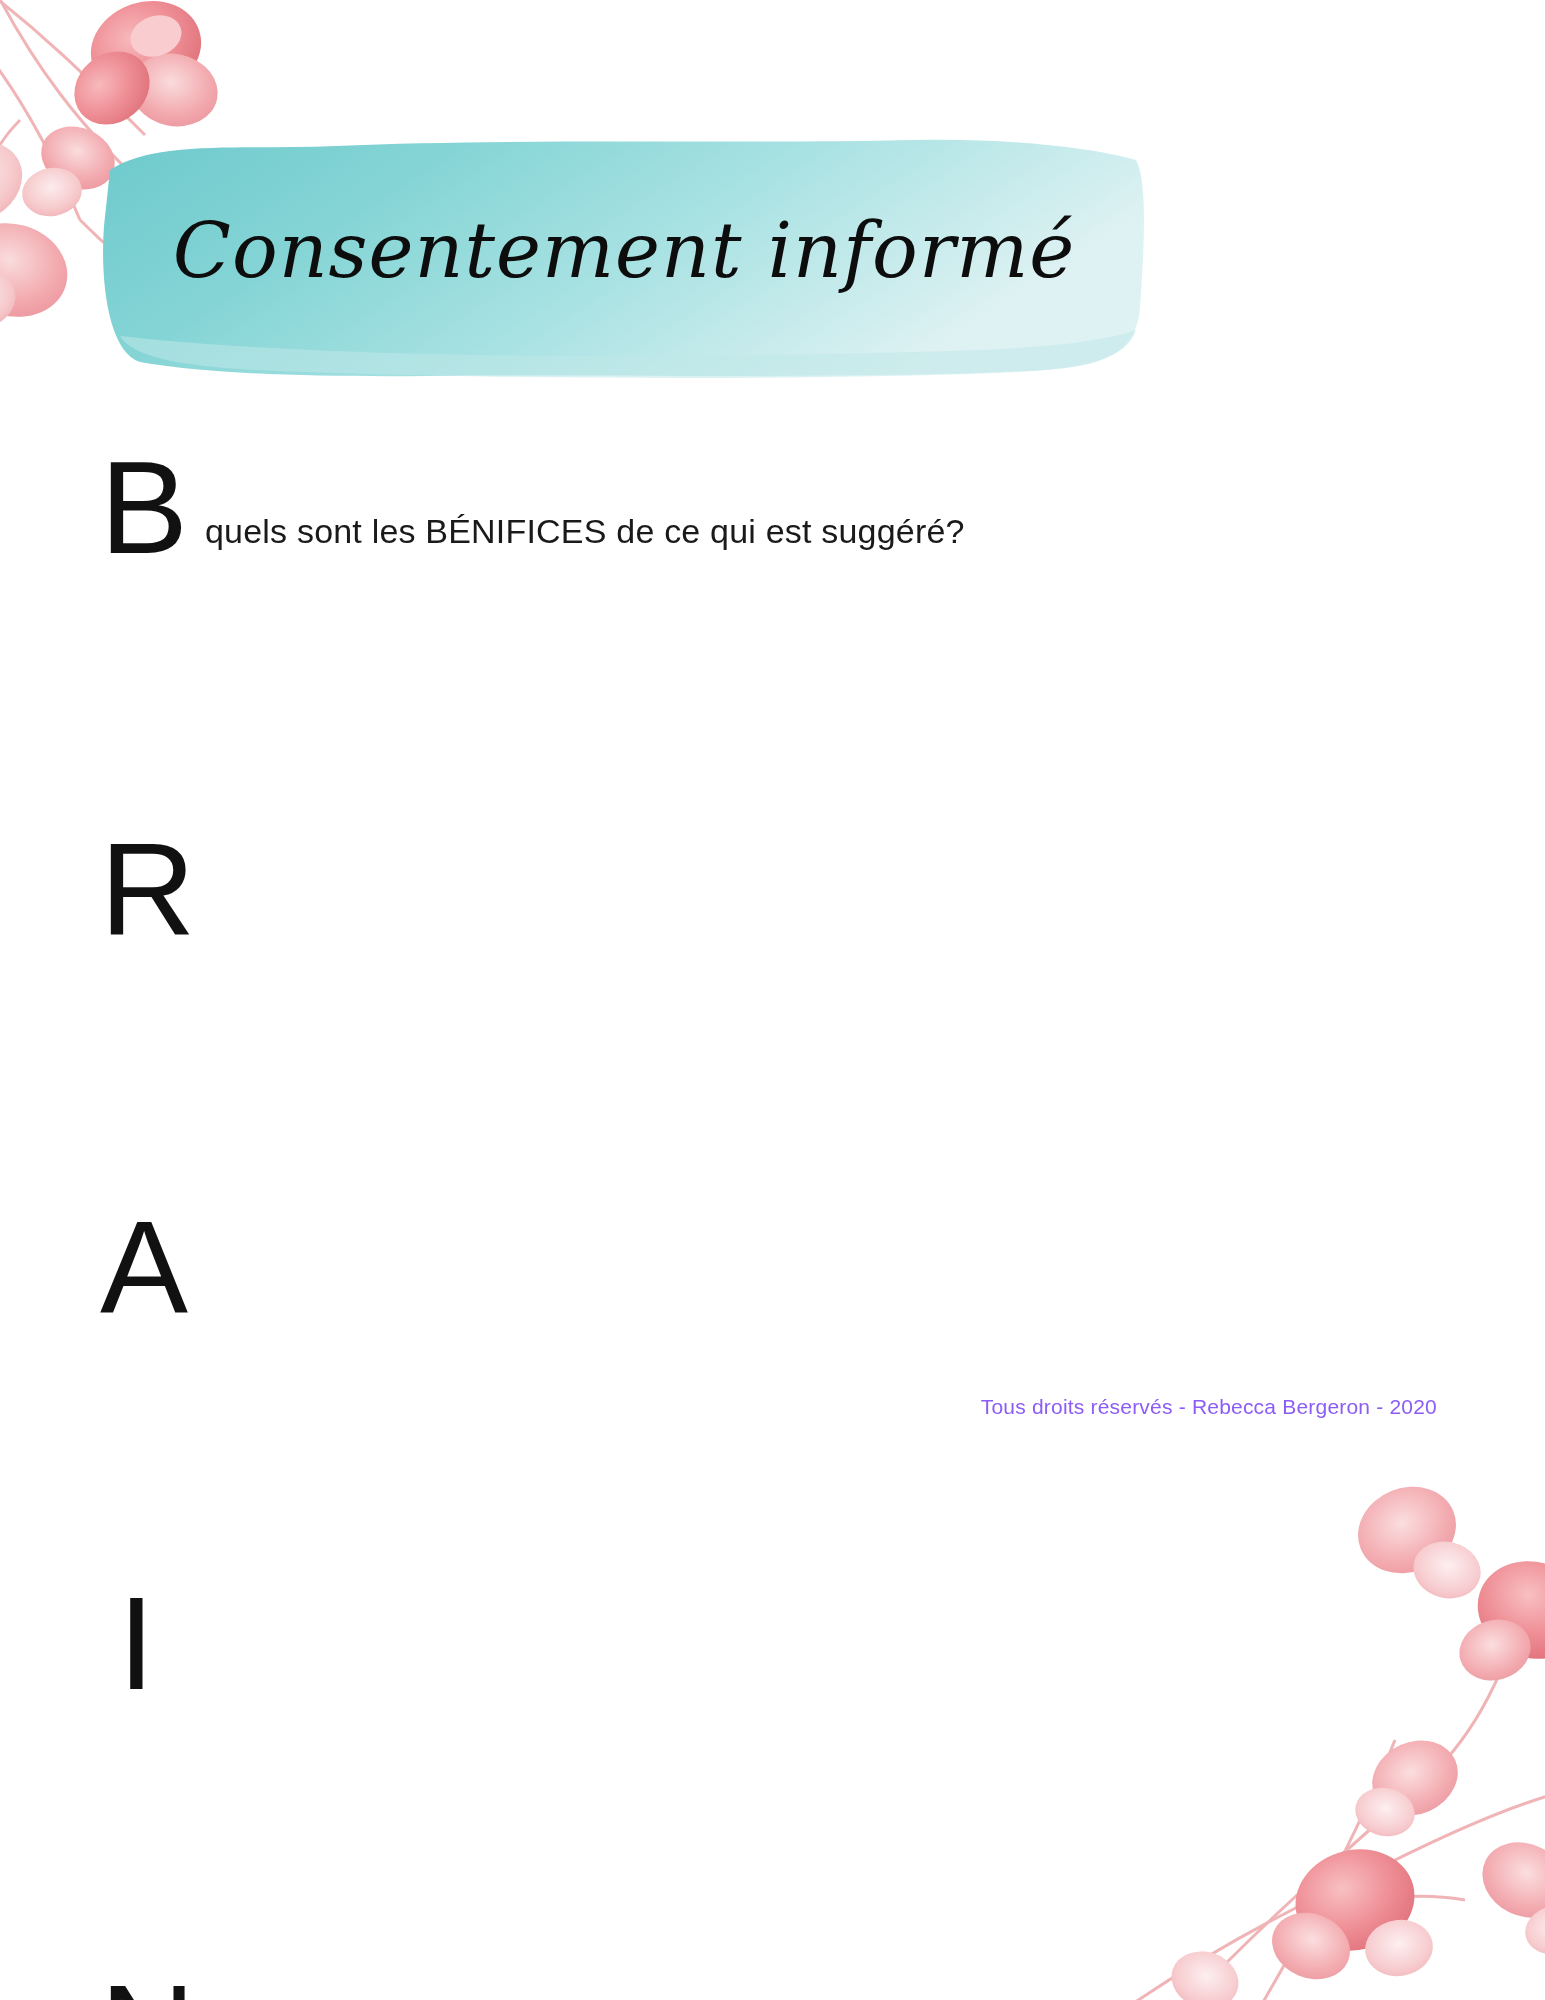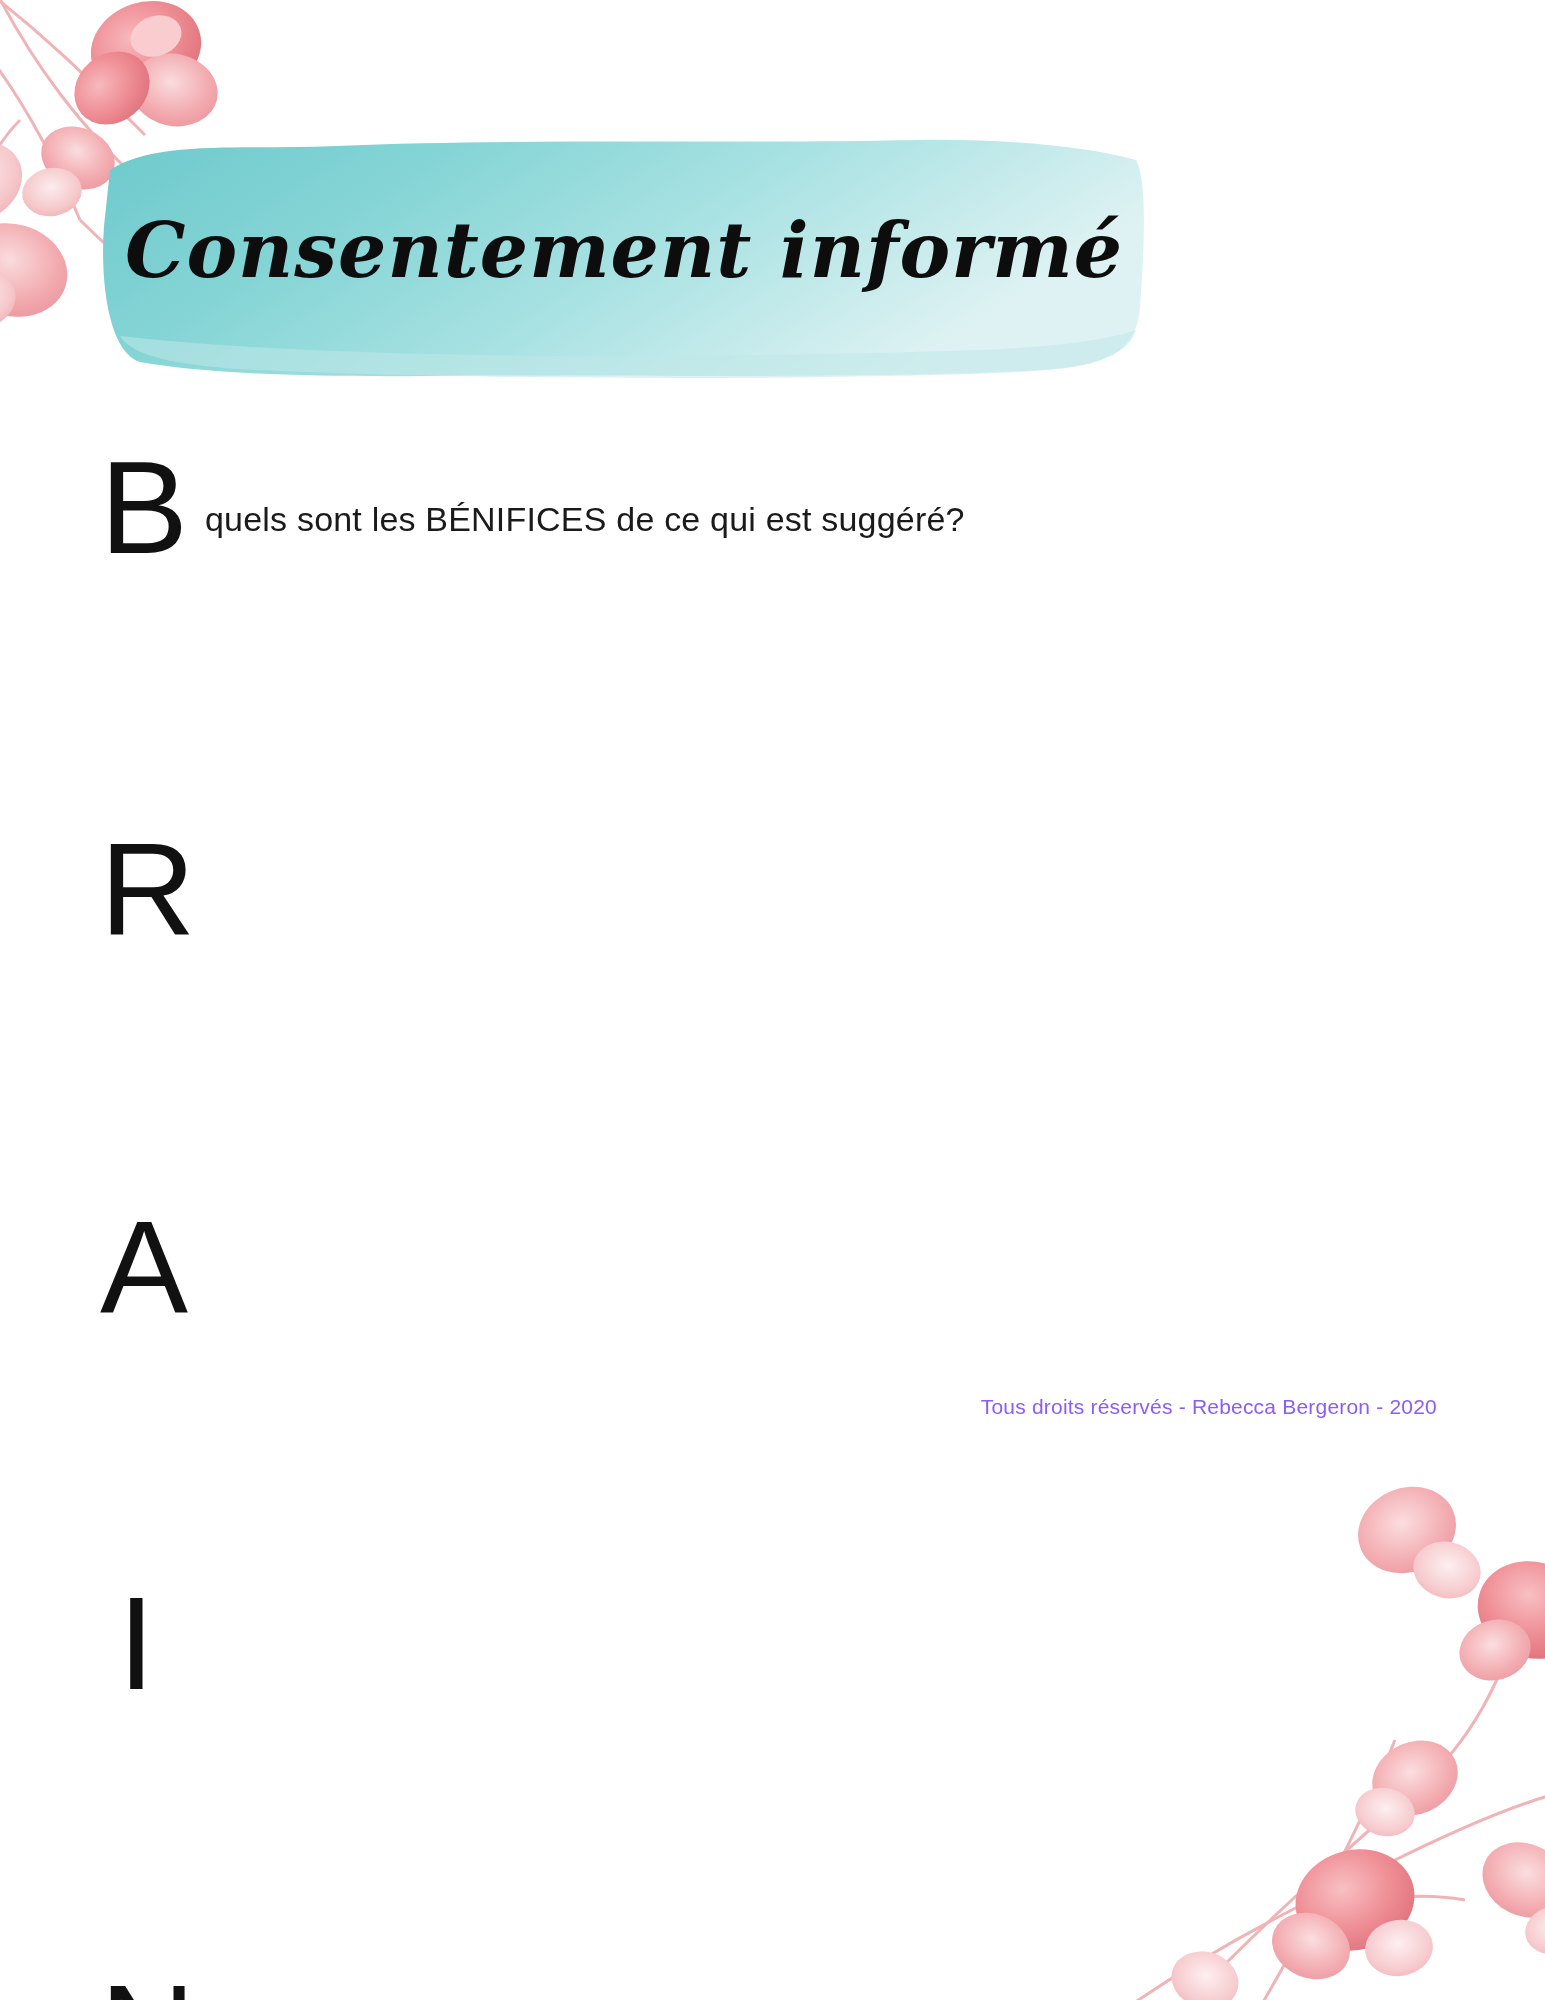--- a/index.html
+++ b/index.html
@@ -52,21 +52,21 @@
     position: absolute;
     left: 0;
     top: 0;
     width: 100%;
     height: 100%;
     display: flex;
     align-items: center;
     justify-content: center;
     font-family: "DejaVu Serif", serif;
     font-style: italic;
-    font-weight: 700;
+    font-weight: 400;
     font-size: 76px;
     letter-spacing: 1px;
     color: #0d0d0d;
     white-space: nowrap;
     transform: translateY(-6px);
   }
 
   
   .brain-list {
     position: absolute;
@@ -95,20 +95,21 @@
   .brain-text {
     position: absolute;
     left: 205px;
     right: 70px;
     font-family: "Liberation Sans", sans-serif;
     font-weight: 400;
     font-size: 34px;
     line-height: 1.25;
     color: #1a1a1a;
     letter-spacing: 0.2px;
+    margin-top: 12px;
   }
 
   
   .row-b .brain-letter { top: 22px; }
   .row-b .brain-text   { top: 78px; }
 
   .row-r .brain-letter { top: 212px; }
   .row-r .brain-text   { top: 268px; }
 
   .row-a .brain-letter { top: 398px; }

